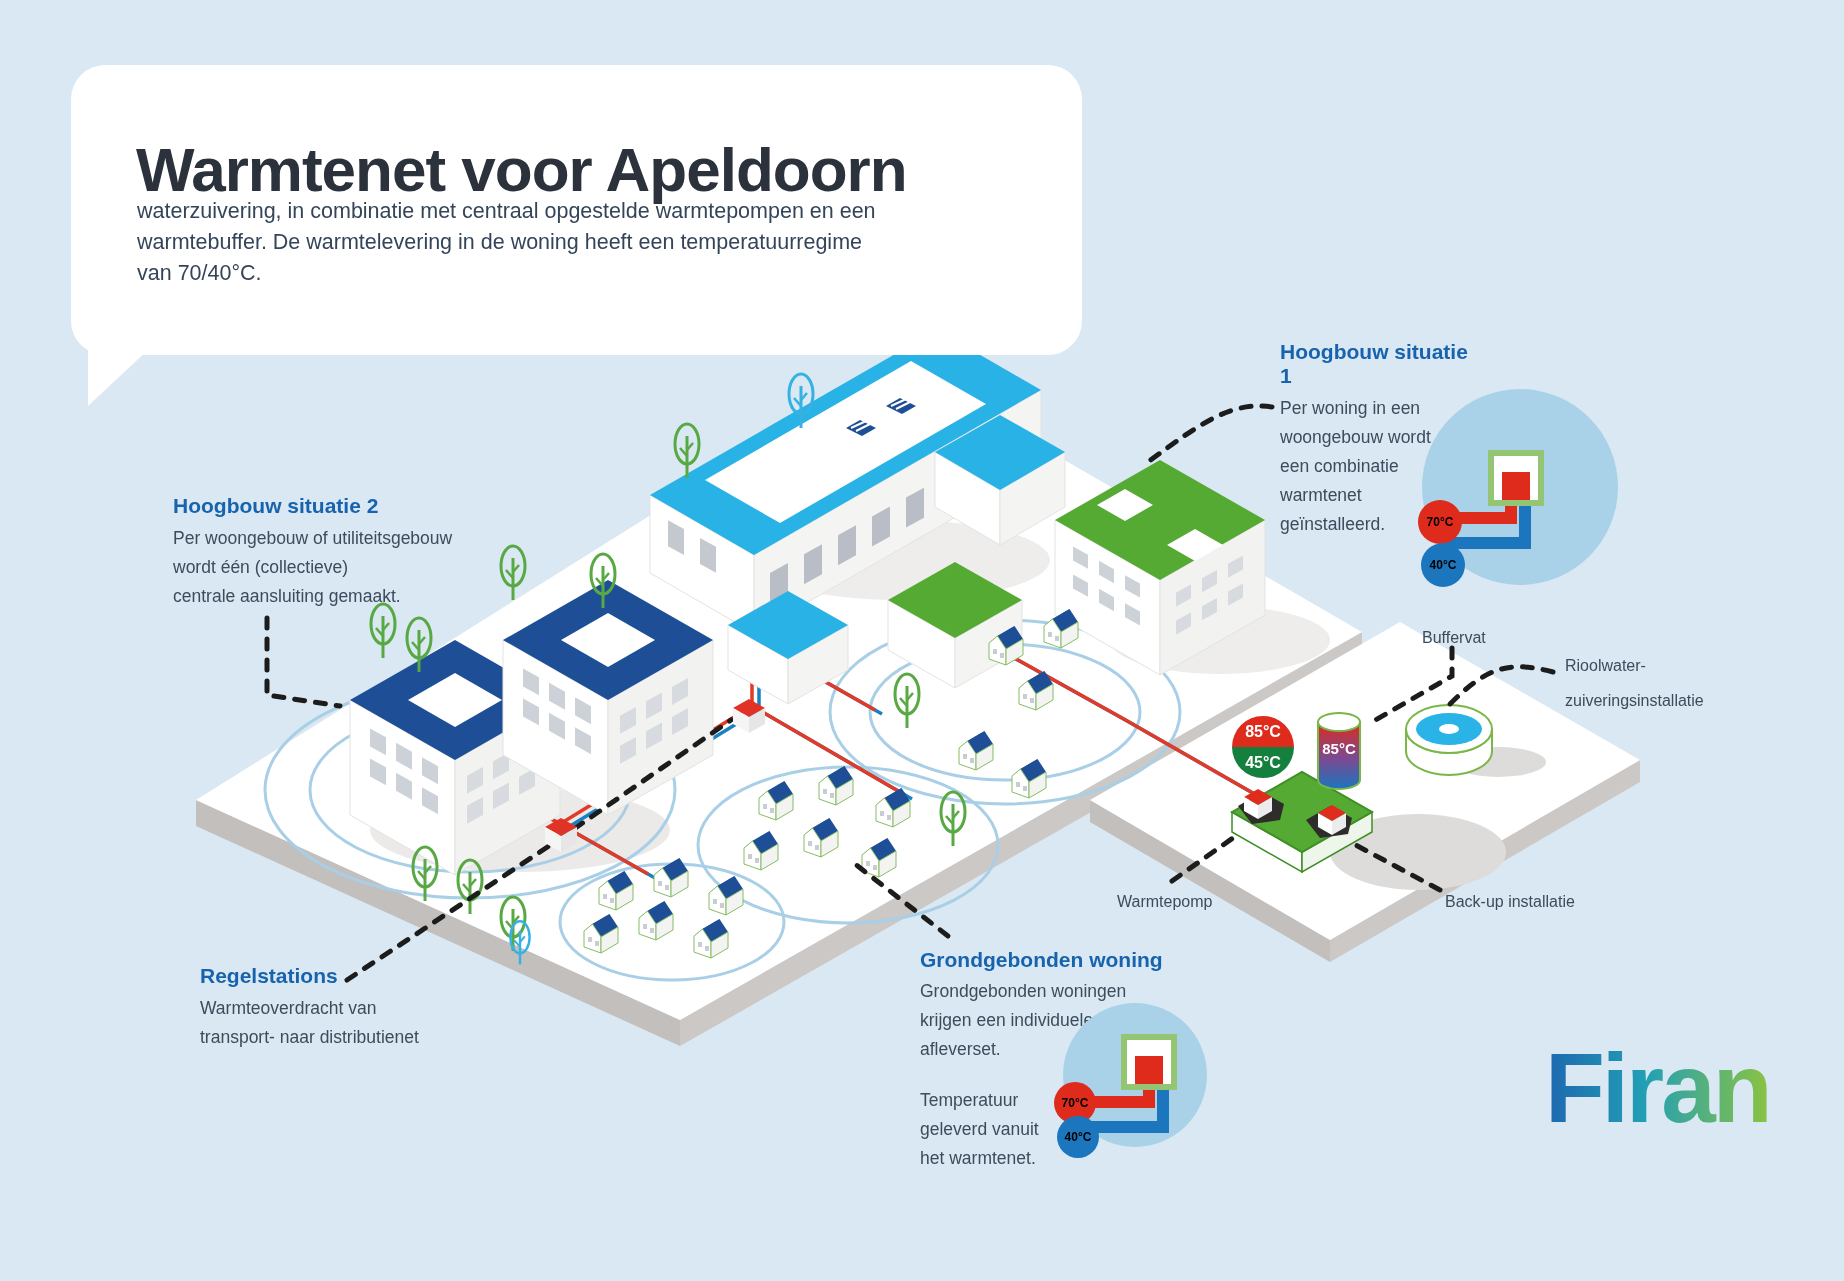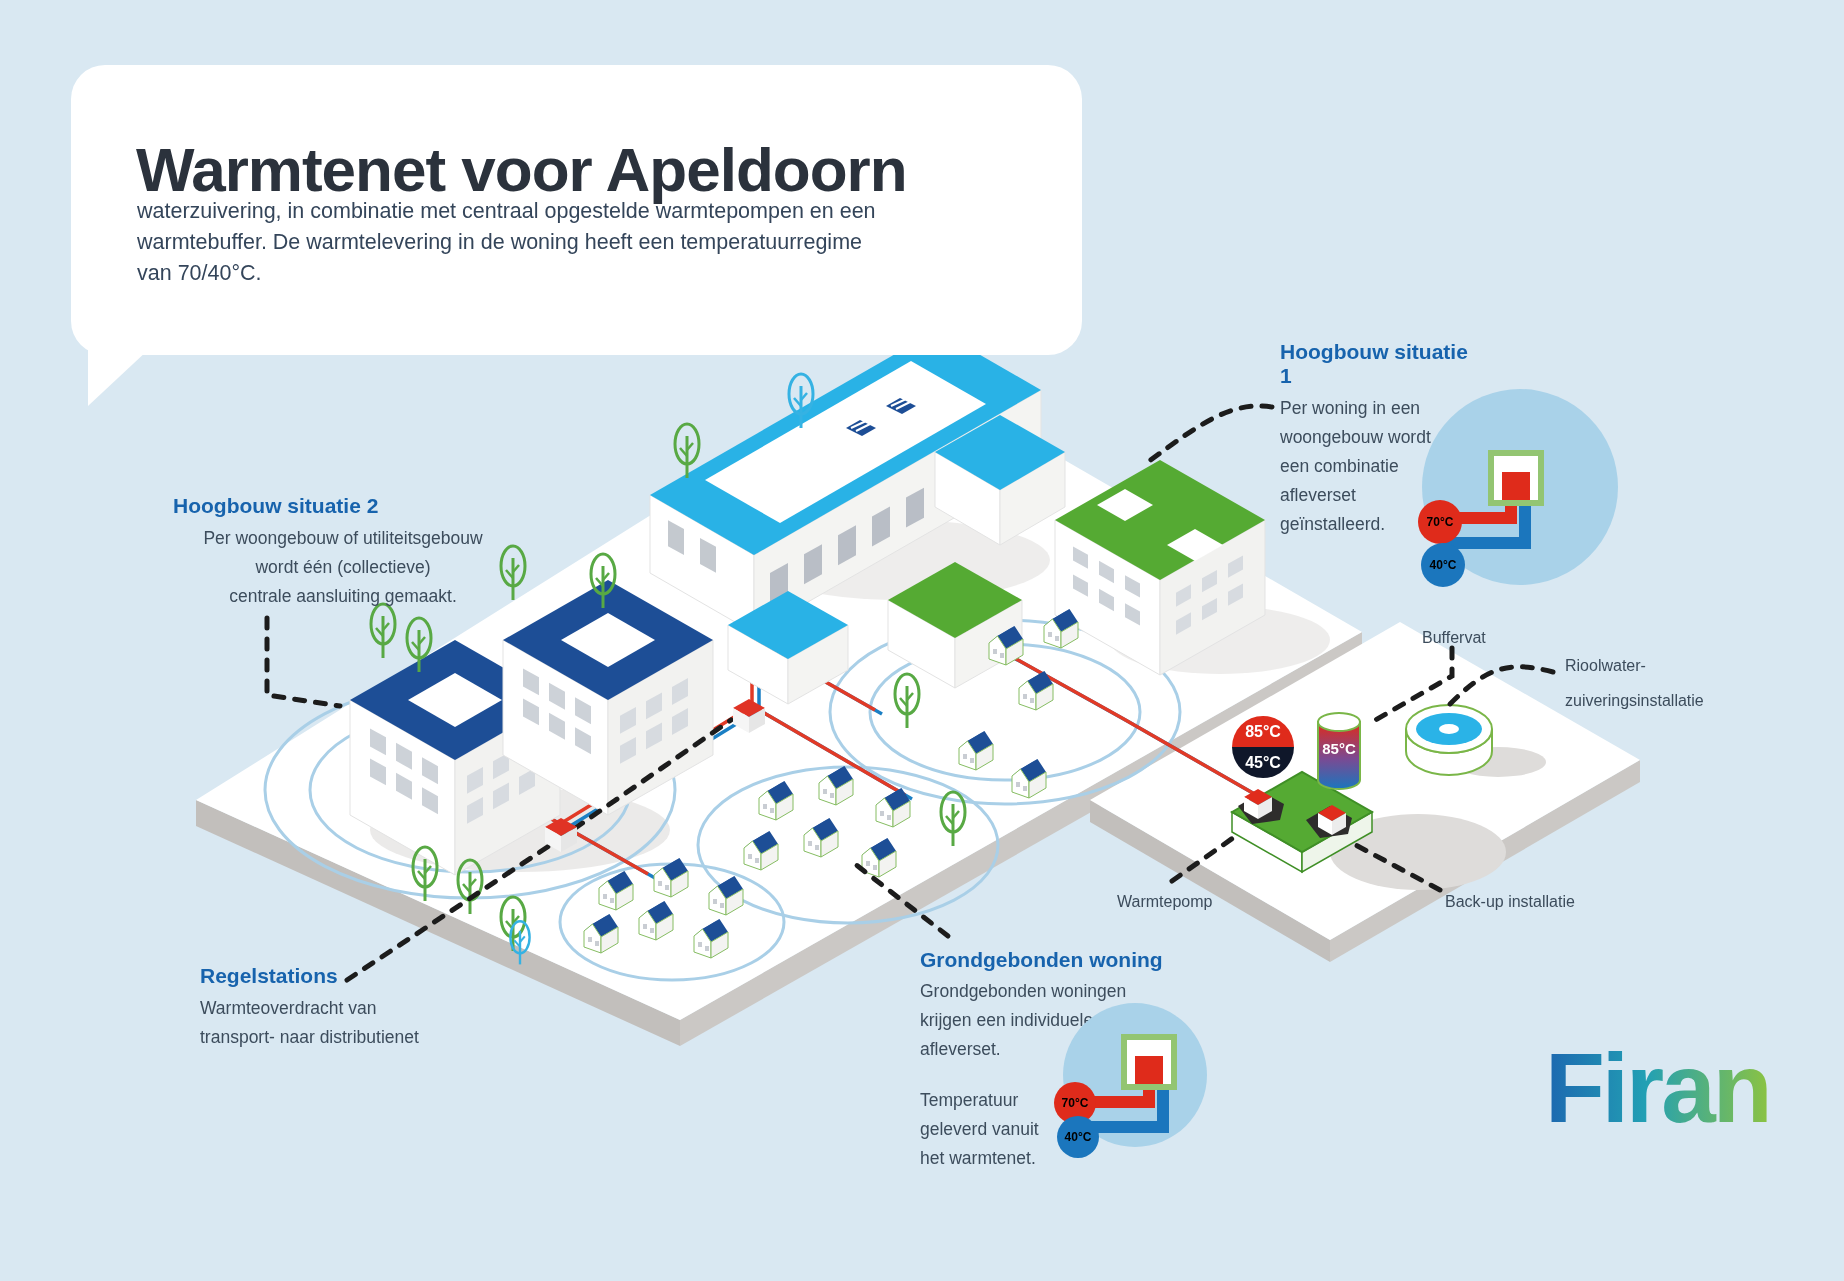--- a/index.html
+++ b/index.html
@@ -17,21 +17,21 @@
   .callout-b{font-size:17.5px;line-height:29px;color:#3c4c5c;}
   .label-plain{font-size:16px;color:#3c4c5c;line-height:35px;}
   
   .badge{position:absolute;border-radius:50%;color:#000000;font-weight:bold;font-size:12px;
          display:flex;align-items:center;justify-content:center;}
   .badge.red{background:#df2b1b;} .badge.blue{background:#1b76bd;}
   .split-badge{position:absolute;left:1232px;top:716px;width:62px;height:62px;border-radius:50%;
                overflow:hidden;display:flex;flex-direction:column;box-shadow:0 0 0 0 transparent;}
   .split-badge .half{flex:1;display:flex;align-items:center;justify-content:center;color:#fff;
                      font-weight:bold;font-size:16px;}
-  .split-badge .half.red{background:#df2b1b;} .split-badge .half.blue{background:#0f172a;}
+  .split-badge .half.red{background:#df2b1b;} .split-badge .half.blue{background:#15803d;}
   .tank-label{position:absolute;left:1315px;top:740px;width:48px;text-align:center;color:#fff;
               font-weight:bold;font-size:15px;}
   
   .afl{position:absolute;}
   .afl .circle{position:absolute;left:0;top:0;width:100%;height:100%;border-radius:50%;background:#a9d2e9;}
   .afl .pipe{position:absolute;} .afl .pipe.red{background:#df2b1b;} .afl .pipe.blue{background:#1b76bd;}
   .afl .box{position:absolute;width:44px;height:44px;background:#fff;border:6px solid #93c572;}
   .afl .unit{position:absolute;left:8px;top:16px;width:28px;height:28px;background:#df2b1b;}
   
   .footer-strip{position:absolute;left:0;top:1192px;width:1844px;height:89px;background:#fff;}
@@ -348,41 +348,41 @@
     <div>warmtebuffer. De warmtelevering in de woning heeft een temperatuurregime</div>
     <div>van 70/40°C.</div>
   </div>
 
   <div class="abs" style="left:1280px;top:340px;width:200px;">
     <div class="callout-h">Hoogbouw situatie 1</div>
     <div class="callout-b" style="margin-top:6px;">
       <div>Per woning in een</div>
       <div>woongebouw wordt</div>
       <div>een combinatie</div>
-      <div>afleverset</div>
+      <div>warmtenet</div>
       <div>geïnstalleerd.</div>
     </div>
   </div>
 
   <div class="afl" style="left:1422px;top:389px;width:196px;height:196px;">
     <div class="circle"></div>
     <div class="pipe red" style="left:83px;top:111px;width:12px;height:14px;"></div>
     <div class="pipe red" style="left:18px;top:123px;width:77px;height:12px;"></div>
     <div class="pipe blue" style="left:97px;top:111px;width:12px;height:49px;"></div>
     <div class="pipe blue" style="left:21px;top:148px;width:88px;height:12px;"></div>
     <div class="box" style="left:66px;top:61px;">
       <div class="unit"></div>
     </div>
     <div class="badge red" style="left:-4px;top:111px;width:44px;height:44px;">70°C</div>
     <div class="badge blue" style="left:-1px;top:154px;width:44px;height:44px;">40°C</div>
   </div>
 
   <div class="abs" style="left:173px;top:494px;width:340px;">
     <div class="callout-h">Hoogbouw situatie 2</div>
-    <div class="callout-b" style="margin-top:6px;text-align:center;">
+    <div class="callout-b" style="margin-top:6px;">
       <div>Per woongebouw of utiliteitsgebouw</div>
       <div>wordt één (collectieve)</div>
       <div>centrale aansluiting gemaakt.</div>
     </div>
   </div>
 
   <div class="abs" style="left:200px;top:964px;width:300px;">
     <div class="callout-h">Regelstations</div>
     <div class="callout-b" style="margin-top:6px;">
       <div>Warmteoverdracht van</div>

